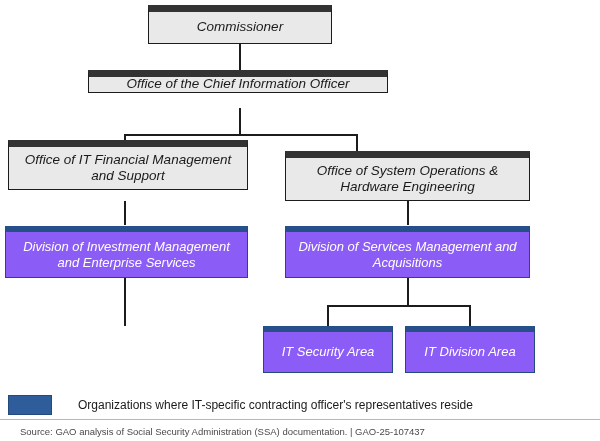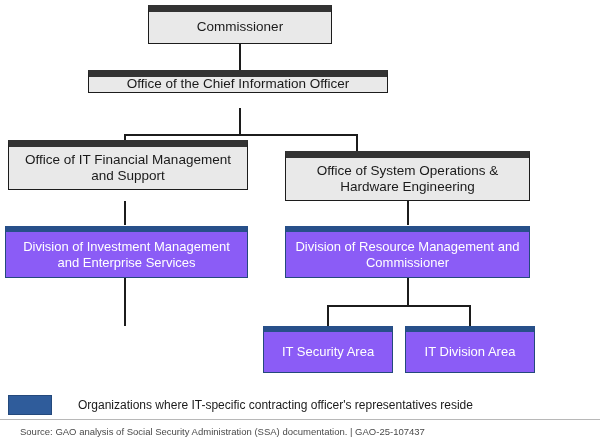--- a/index.html
+++ b/index.html
@@ -29,20 +29,21 @@
   .line.h { height: 2px; }
 
   
   .node {
     position: absolute;
     box-sizing: border-box;
     display: flex;
     align-items: center;
     text-align: center;
     line-height: 1.22;
+    font-style: italic;
   }
 
   
   .node.gray {
     background: #e9e9e9;
     border: 1px solid #1c1c1c;
     border-top: 7px solid #333333;
     color: #1a1a1a;
     font-size: 13.5px;
   }
@@ -146,21 +147,21 @@
 
   <div class="node gray" style="left:285px; top:151px; width:245px; height:50px;">
     <span class="node-label">Office of System Operations &amp; Hardware Engineering</span>
   </div>
 
   <div class="node blue" style="left:5px; top:226px; width:243px; height:52px;">
     <span class="node-label">Division of Investment Management and Enterprise Services</span>
   </div>
 
   <div class="node blue" style="left:285px; top:226px; width:245px; height:52px;">
-    <span class="node-label">Division of Resource Management and Commissioner</span>
+    <span class="node-label">Division of Services Management and Acquisitions</span>
   </div>
 
 
   <div class="node blue" style="left:263px; top:326px; width:130px; height:47px;">
     <span class="node-label">IT Security Area</span>
   </div>
 
   <div class="node blue" style="left:405px; top:326px; width:130px; height:47px;">
     <span class="node-label">IT Division Area</span>
   </div>

